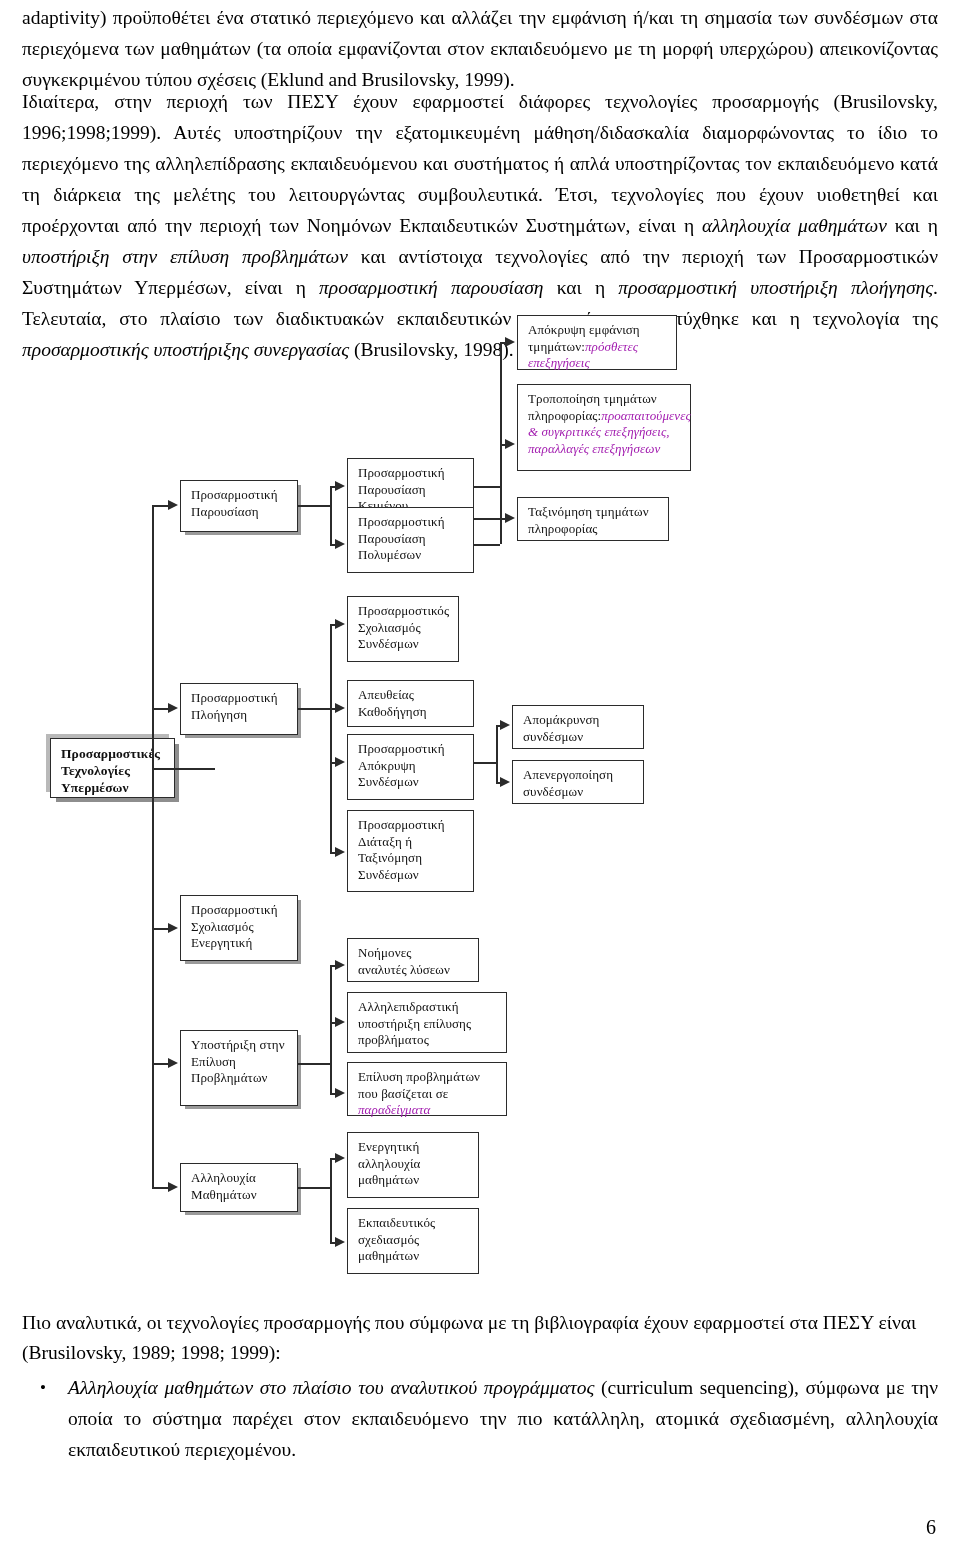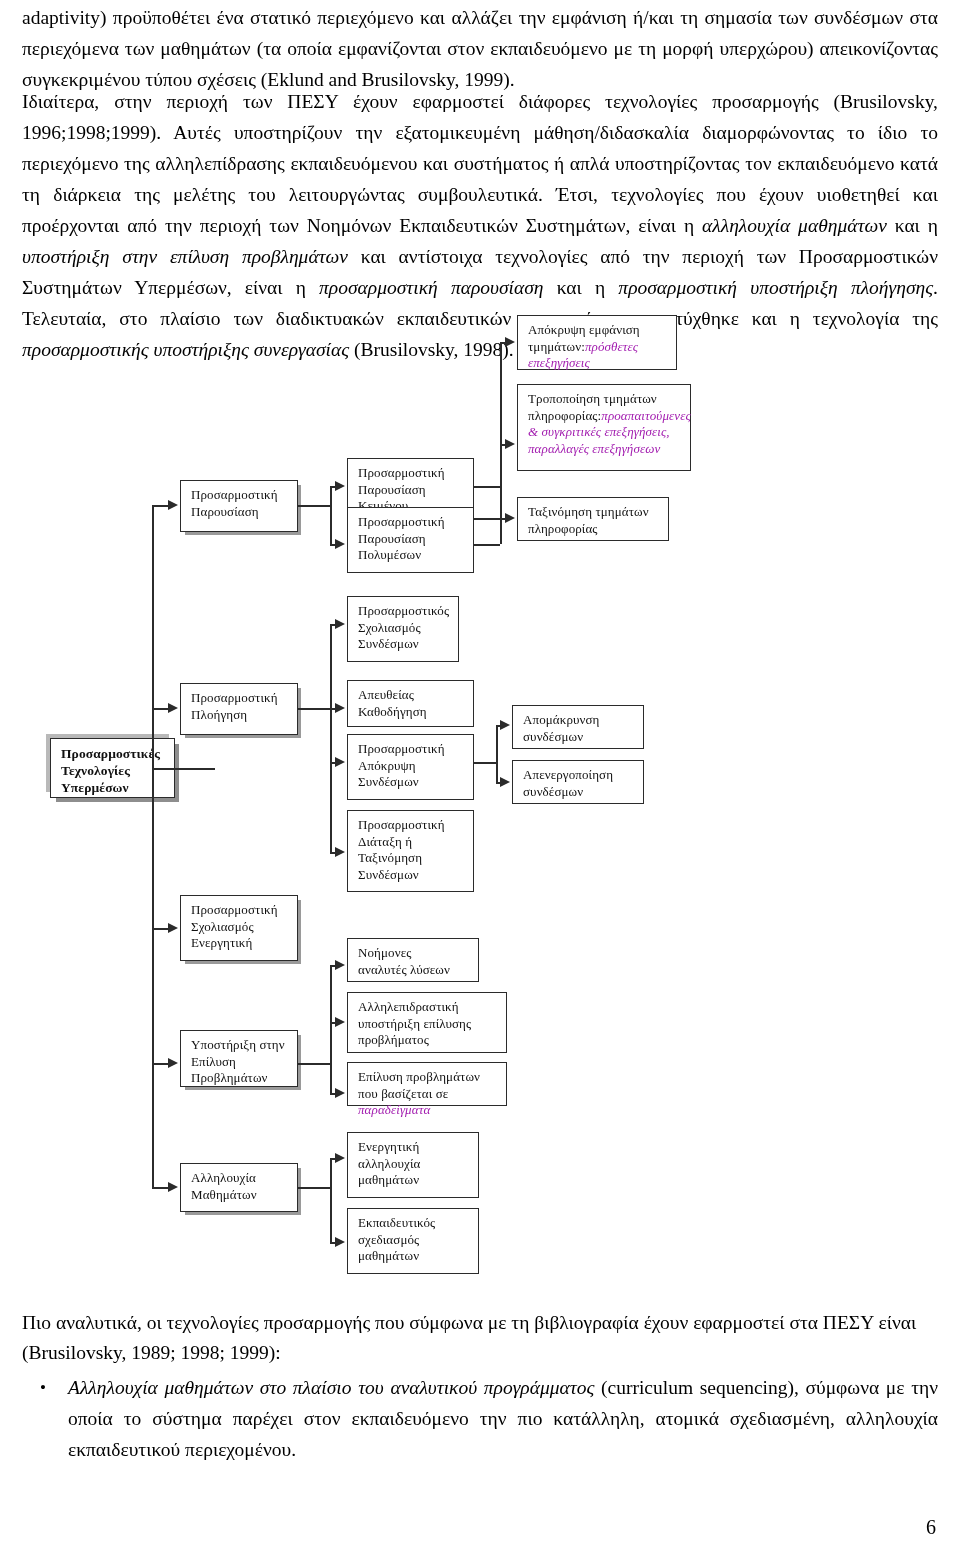--- a/index.html
+++ b/index.html
@@ -160,38 +160,38 @@
       <div>Απενεργοποίηση</div>
       <div>συνδέσμων</div>
     </div>
 
     <div class="node shadow" style="left:180px;top:595px;width:118px;height:66px;">
       <div>Προσαρμοστική</div>
       <div>Σχολιασμός</div>
       <div>Ενεργητική</div>
     </div>
 
-    <div class="node shadow" style="left:180px;top:730px;width:118px;height:57px;">
+    <div class="node shadow" style="left:180px;top:730px;width:118px;height:76px;">
       <div>Υποστήριξη στην</div>
       <div>Επίλυση</div>
       <div>Προβλημάτων</div>
     </div>
 
     <div class="node" style="left:347px;top:638px;width:132px;height:44px;">
       <div>Νοήμονες</div>
       <div>αναλυτές λύσεων</div>
     </div>
 
     <div class="node" style="left:347px;top:692px;width:160px;height:61px;">
       <div>Αλληλεπιδραστική</div>
       <div>υποστήριξη επίλυσης</div>
       <div>προβλήματος</div>
     </div>
 
-    <div class="node" style="left:347px;top:762px;width:160px;height:44px;">
+    <div class="node" style="left:347px;top:762px;width:160px;height:54px;">
       <span>Επίλυση προβλημάτων που βασίζεται σε </span><span class="i">παραδείγματα</span>
     </div>
 
     <div class="node shadow" style="left:180px;top:863px;width:118px;height:49px;">
       <div>Αλληλουχία</div>
       <div>Μαθημάτων</div>
     </div>
 
     <div class="node" style="left:347px;top:832px;width:132px;height:66px;">
       <div>Ενεργητική</div>

